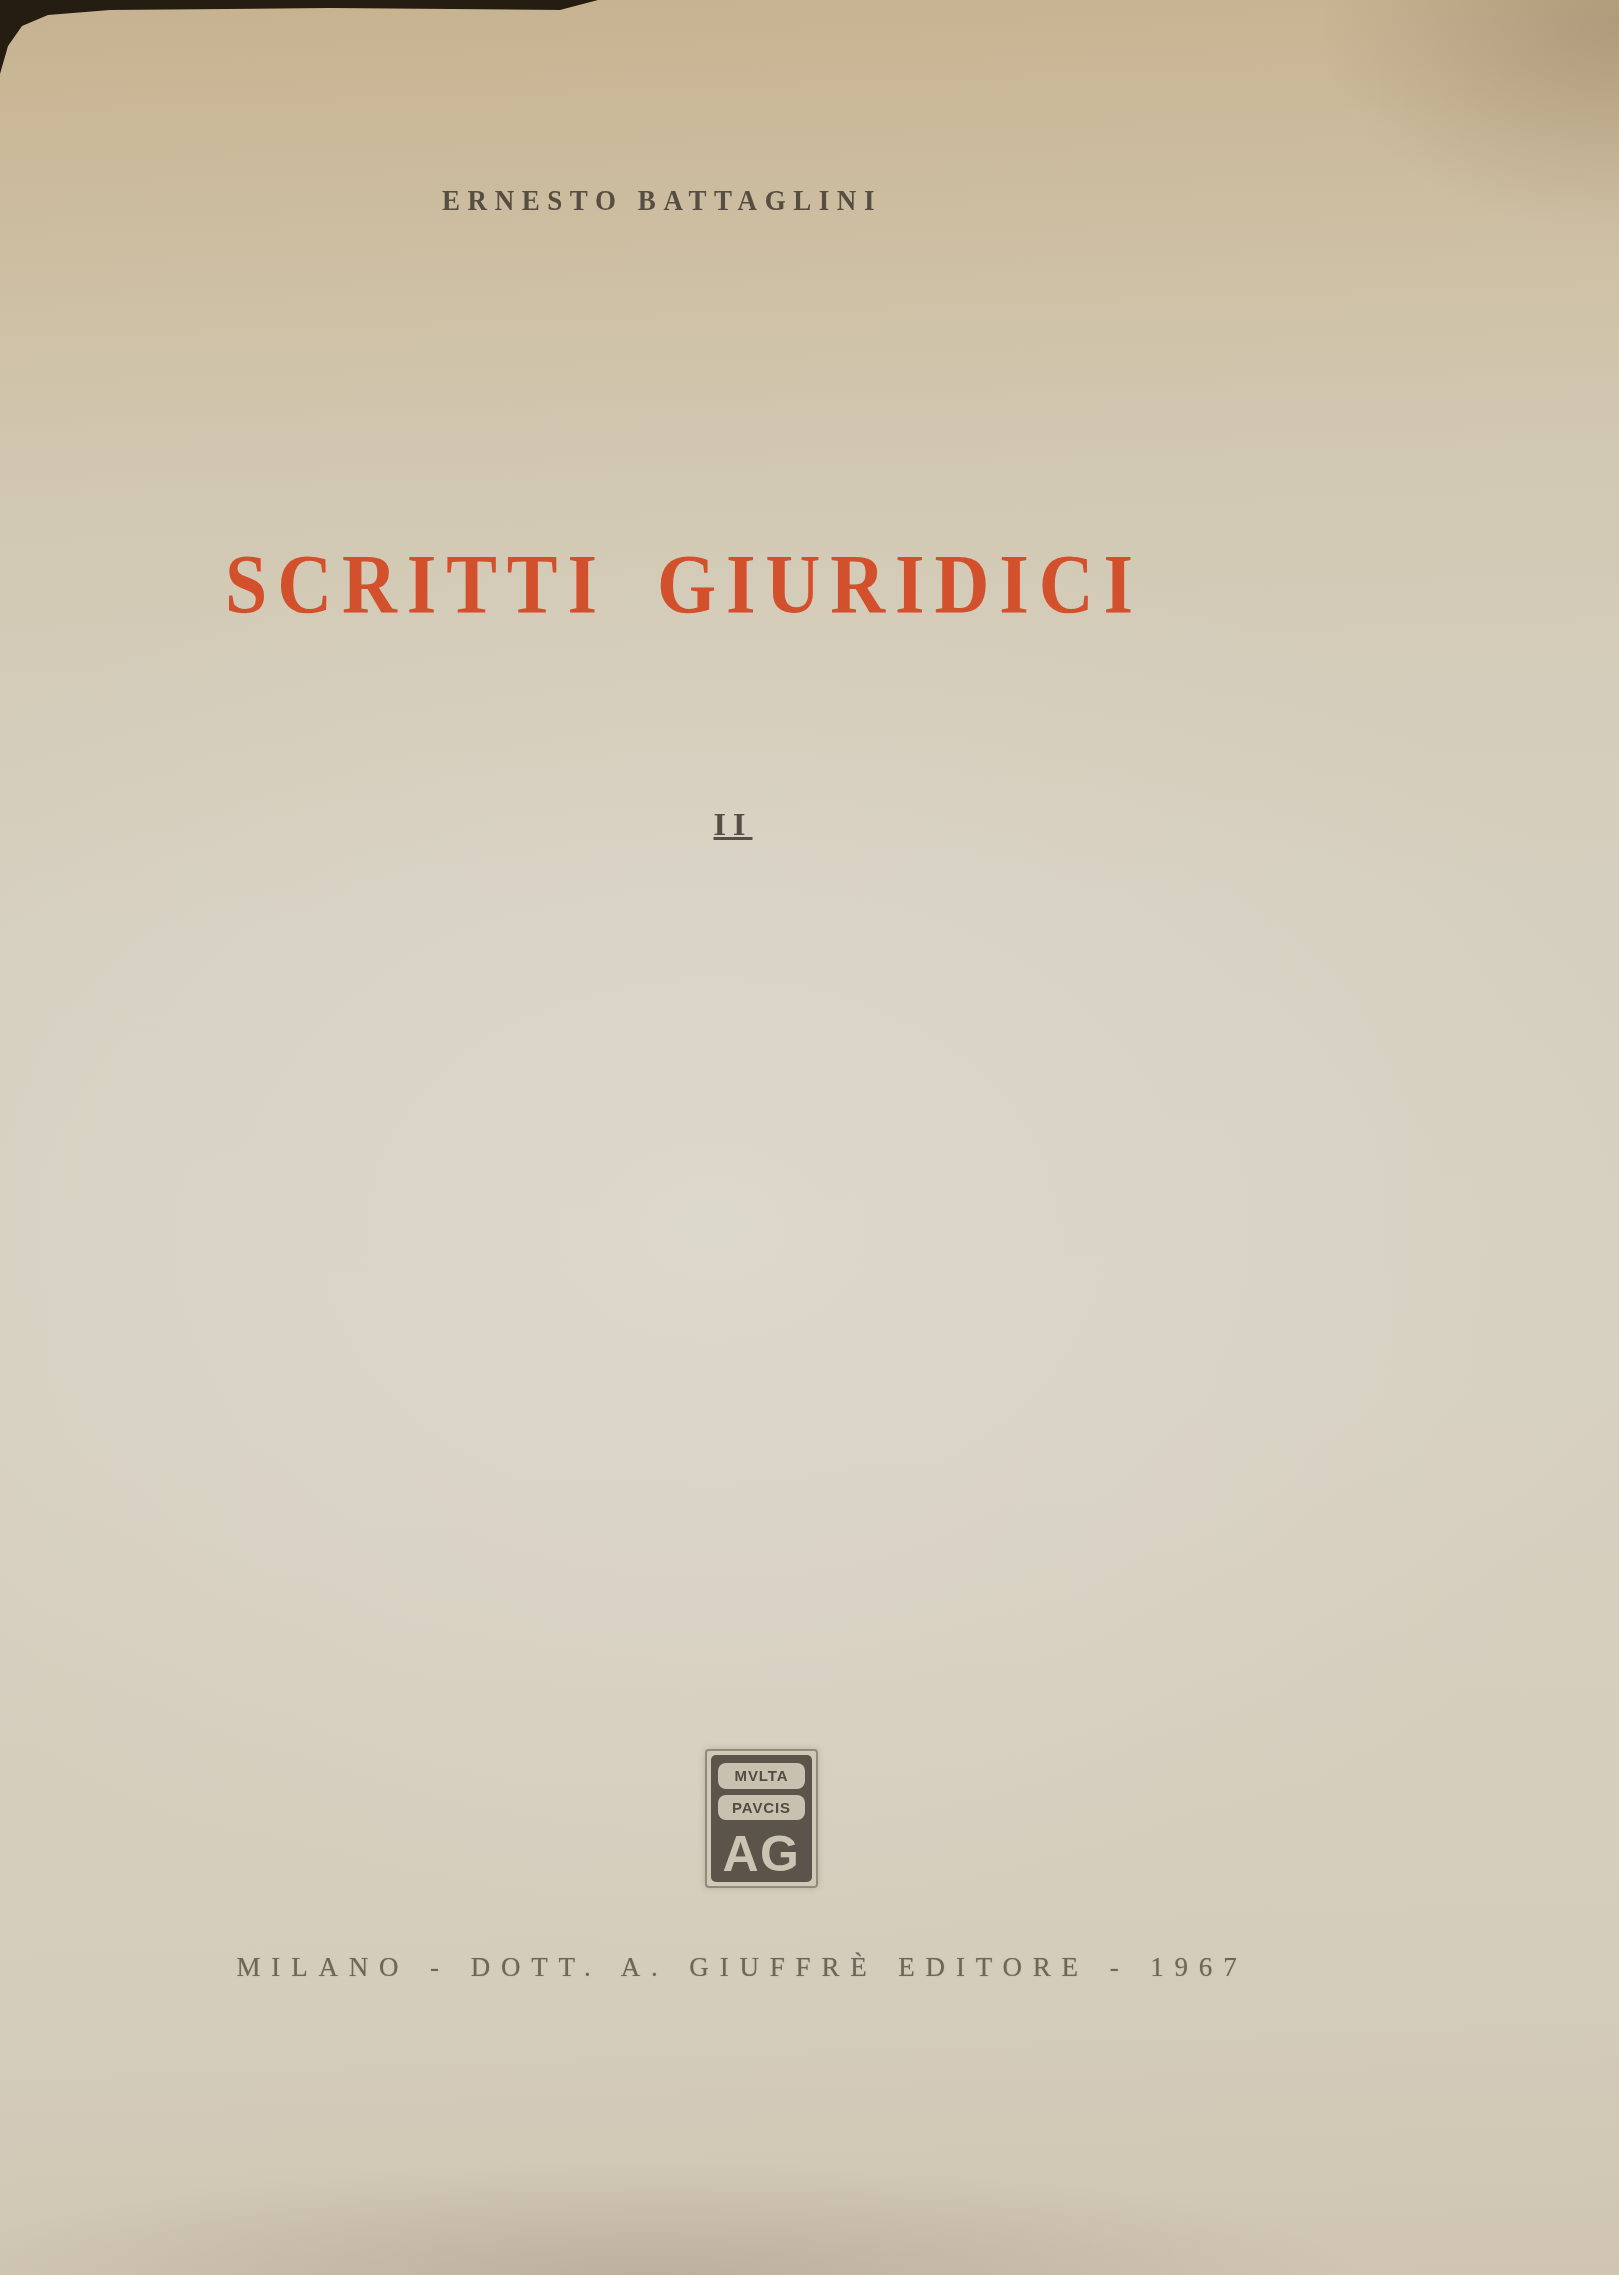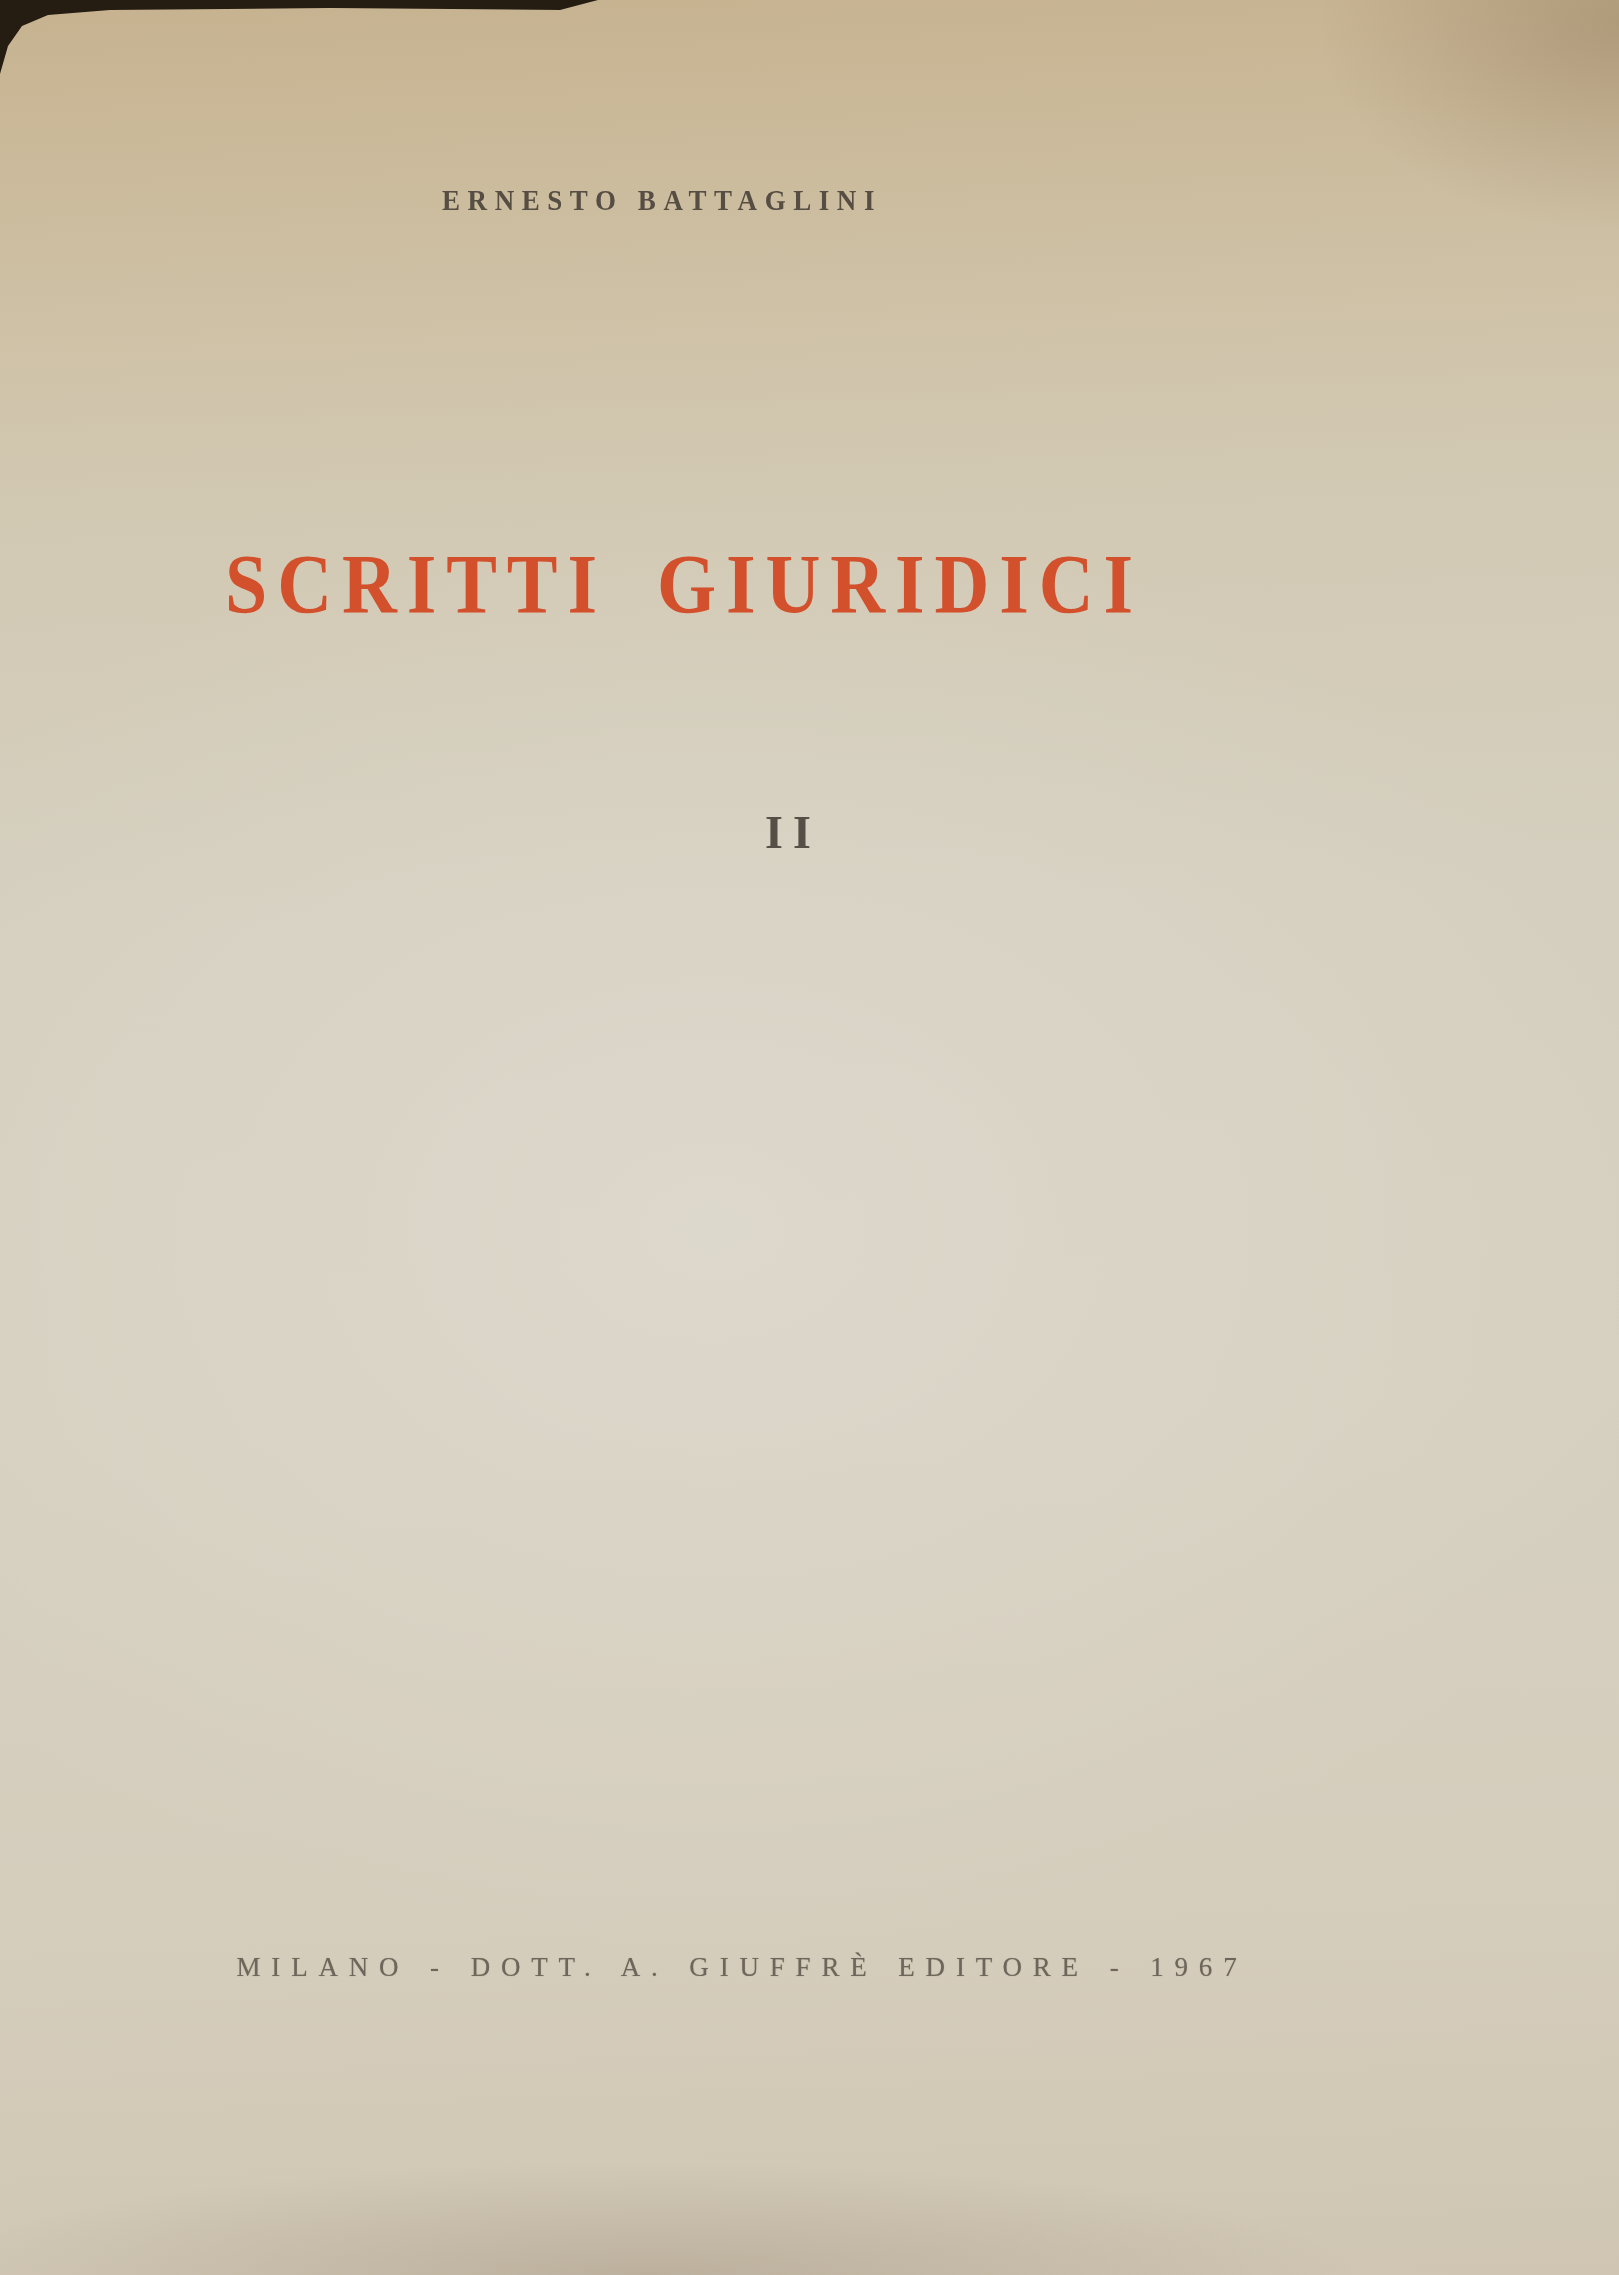--- a/index.html
+++ b/index.html
@@ -49,28 +49,29 @@
     transform-origin:top center;
     font-weight:700;
     font-size:76px;
     letter-spacing:0.13em;
     word-spacing:0.28em;
     color:var(--title-red);
     white-space:nowrap;
   }
   .volume{
     position:absolute;
-    top:806px; left:793px;
+    top:806px; left:733px;
     transform:translateX(-50%);
     font-weight:700;
-    font-size:46px;
+    font-size:32px;
     letter-spacing:0.22em;
     color:#48403a;
     white-space:nowrap;
     opacity:0.9;
+    text-decoration:underline;
   }
   .logo{
     position:absolute;
     top:1749px; left:705px;
     width:113px; height:139px;
     border:2px solid #928a7b;
     border-radius:4px;
     background:#d0c9b8;
     padding:4px;
     box-shadow:0 0 6px rgba(90,80,60,0.25);
@@ -125,15 +126,22 @@
 </head>
 <body>
 
 <div class="cover">
   <div class="author">ERNESTO BATTAGLINI</div>
 
   <div class="title">SCRITTI GIURIDICI</div>
 
   <div class="volume">II</div>
 
+  <div class="logo">
+    <div class="logo-inner">
+      <div class="logo-band">MVLTA</div>
+      <div class="logo-band">PAVCIS</div>
+      <div class="logo-monogram">AG</div>
+    </div>
+  </div>
 
   <div class="imprint">MILANO - DOTT. A. GIUFFRÈ EDITORE - 1967</div>
 </div>
 
 </body></html>

